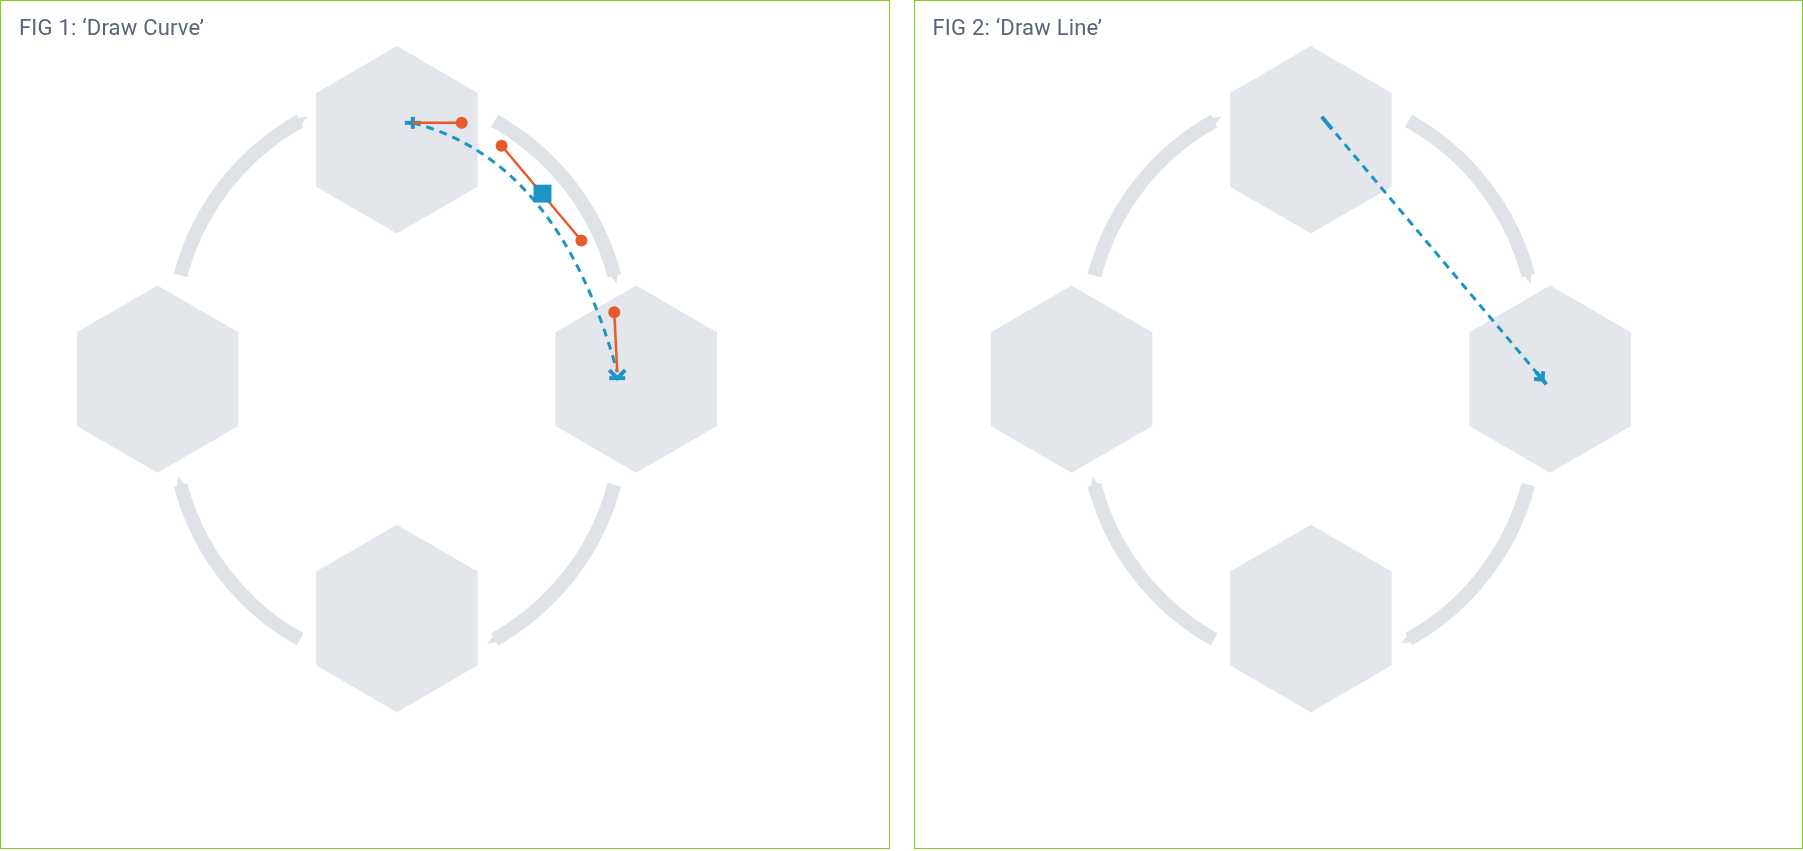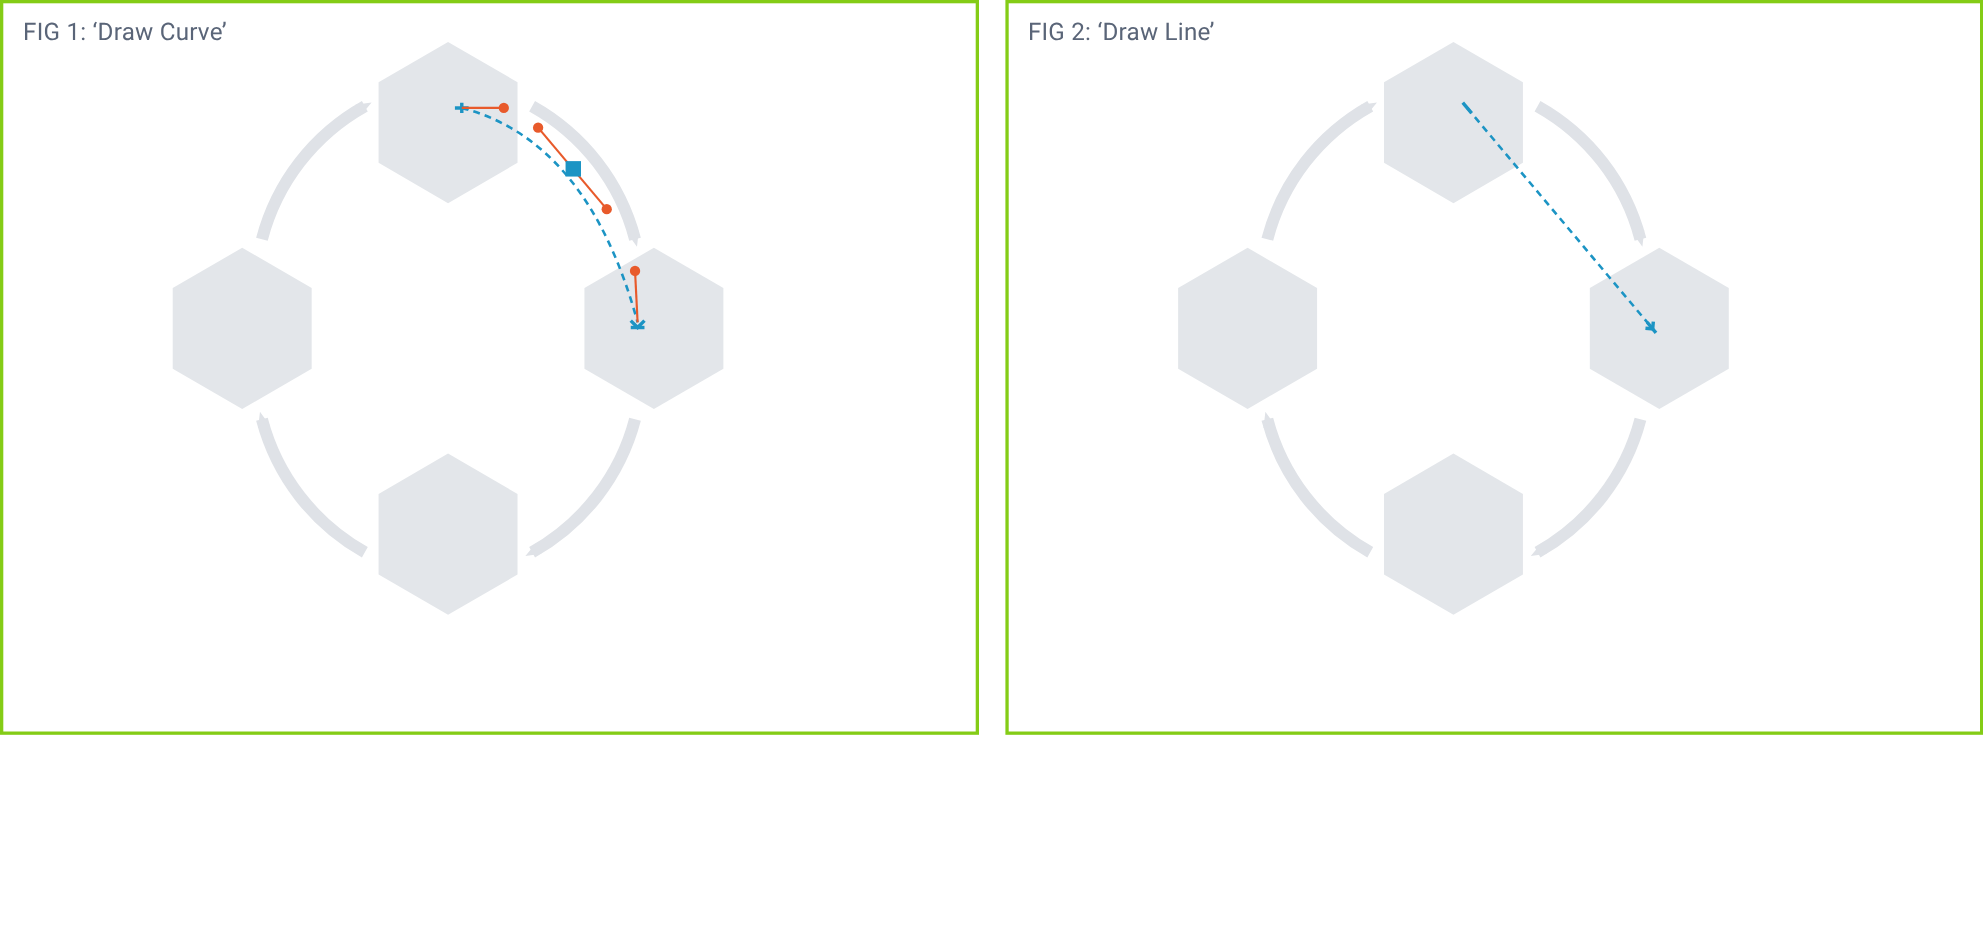--- a/index.html
+++ b/index.html
@@ -7,24 +7,24 @@
     font-family: -apple-system, BlinkMacSystemFont, "Segoe UI", Roboto, Helvetica, Arial, sans-serif;
     background: #ffffff;
     width: 1803px;
     height: 851px;
     display: flex;
     gap: 24px;
     padding: 0;
   }
   .panel {
     flex: 1;
-    border: 3px solid #84cc16;
+    border: 1px solid #84cc16;
     background: #ffffff;
     position: relative;
-    height: 668px;
+    height: 849px;
   }
   .panel-title {
     position: absolute;
     top: 14px;
     left: 18px;
     font-size: 22px;
     color: #5a6578;
     font-weight: 400;
     letter-spacing: 0.2px;
   }

